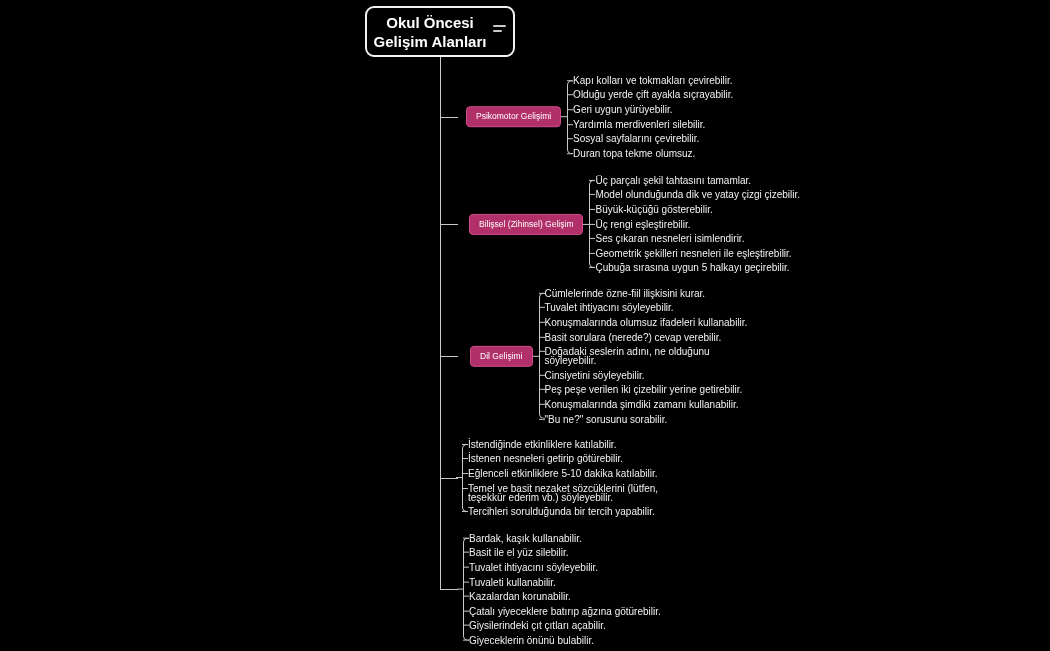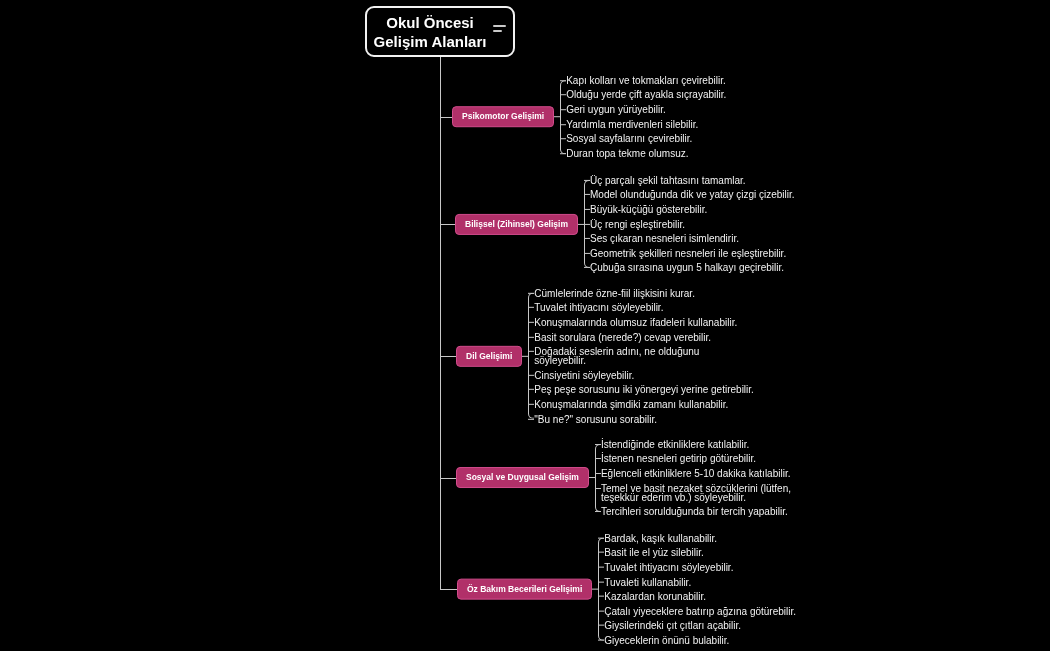--- a/index.html
+++ b/index.html
@@ -30,22 +30,22 @@
   .branch{position:absolute;display:flex;align-items:center;transform:translateY(-50%);}
   .branch-1{left:452px;top:117px;}
   .branch-2{left:455px;top:224px;}
   .branch-3{left:456px;top:356px;}
   .branch-4{left:456px;top:478px;}
   .branch-5{left:457px;top:589px;}
 
   .node{
     background:var(--branch-fill,#b13069);
     border:1px solid var(--branch-border,#d14b8b);
-    border-radius:4px;color:#fff;font-size:8.5px;font-weight:bold;
-    line-height:11px;padding:4px 9px;white-space:nowrap;flex:none;
+    border-radius:4px;color:#fff;font-size:8.5px;font-weight:normal;
+    line-height:11px;padding:4px 9px;white-space:nowrap;flex:none;margin-left:14px;
   }
   .blink{width:6px;height:1px;background:var(--line,#c8c8c8);flex:none;}
 
   .leaves{
     position:relative;padding-left:6px;display:flex;flex-direction:column;align-items:flex-start;
   }
   .leaves::before{
     content:"";position:absolute;left:0;top:7px;bottom:7px;width:5px;
     border:1px solid var(--line,#c8c8c8);border-right:none;border-radius:5px 0 0 5px;
   }
@@ -111,41 +111,39 @@
     <div class="node">Dil Gelişimi</div>
     <div class="blink"></div>
     <div class="leaves">
         <div class="leaf">Cümlelerinde özne-fiil ilişkisini kurar.</div>
         <div class="leaf">Tuvalet ihtiyacını söyleyebilir.</div>
         <div class="leaf">Konuşmalarında olumsuz ifadeleri kullanabilir.</div>
         <div class="leaf">Basit sorulara (nerede?) cevap verebilir.</div>
         <div class="leaf">Doğadaki seslerin adını, ne olduğunu
 söyleyebilir.</div>
         <div class="leaf">Cinsiyetini söyleyebilir.</div>
-        <div class="leaf">Peş peşe sorusunu iki yönergeyi yerine getirebilir.</div>
+        <div class="leaf">Peş peşe verilen iki çizebilir yerine getirebilir.</div>
         <div class="leaf">Konuşmalarında şimdiki zamanı kullanabilir.</div>
         <div class="leaf">"Bu ne?" sorusunu sorabilir.</div>
       </div>
   </div>
 
   <div class="branch branch-4">
-    <div class="node">Sosyal ve Duygusal Gelişim</div>
     <div class="blink"></div>
     <div class="leaves">
         <div class="leaf">İstendiğinde etkinliklere katılabilir.</div>
         <div class="leaf">İstenen nesneleri getirip götürebilir.</div>
         <div class="leaf">Eğlenceli etkinliklere 5-10 dakika katılabilir.</div>
         <div class="leaf">Temel ve basit nezaket sözcüklerini (lütfen,
 teşekkür ederim vb.) söyleyebilir.</div>
         <div class="leaf">Tercihleri sorulduğunda bir tercih yapabilir.</div>
       </div>
   </div>
 
   <div class="branch branch-5">
-    <div class="node">Öz Bakım Becerileri Gelişimi</div>
     <div class="blink"></div>
     <div class="leaves">
         <div class="leaf">Bardak, kaşık kullanabilir.</div>
         <div class="leaf">Basit ile el yüz silebilir.</div>
         <div class="leaf">Tuvalet ihtiyacını söyleyebilir.</div>
         <div class="leaf">Tuvaleti kullanabilir.</div>
         <div class="leaf">Kazalardan korunabilir.</div>
         <div class="leaf">Çatalı yiyeceklere batırıp ağzına götürebilir.</div>
         <div class="leaf">Giysilerindeki çıt çıtları açabilir.</div>
         <div class="leaf">Giyeceklerin önünü bulabilir.</div>

